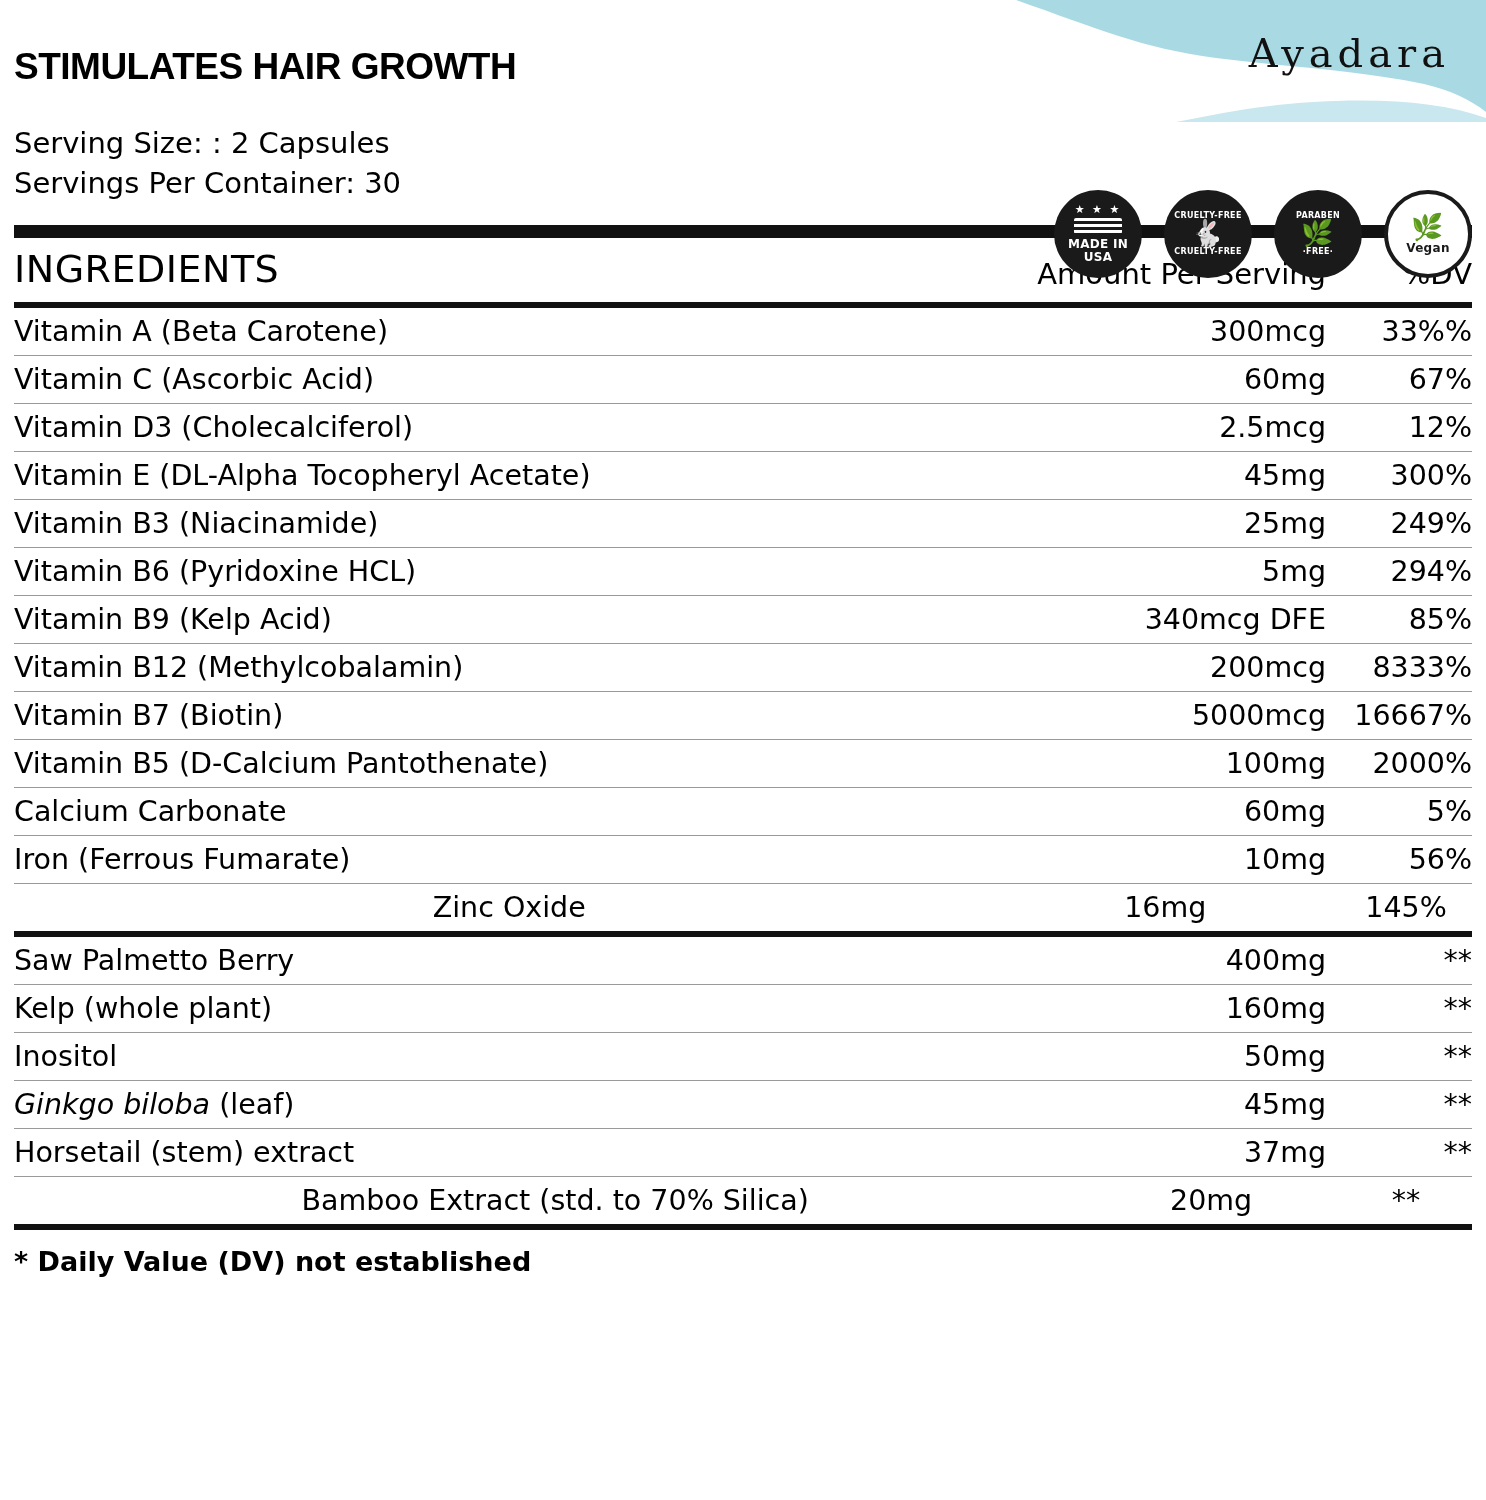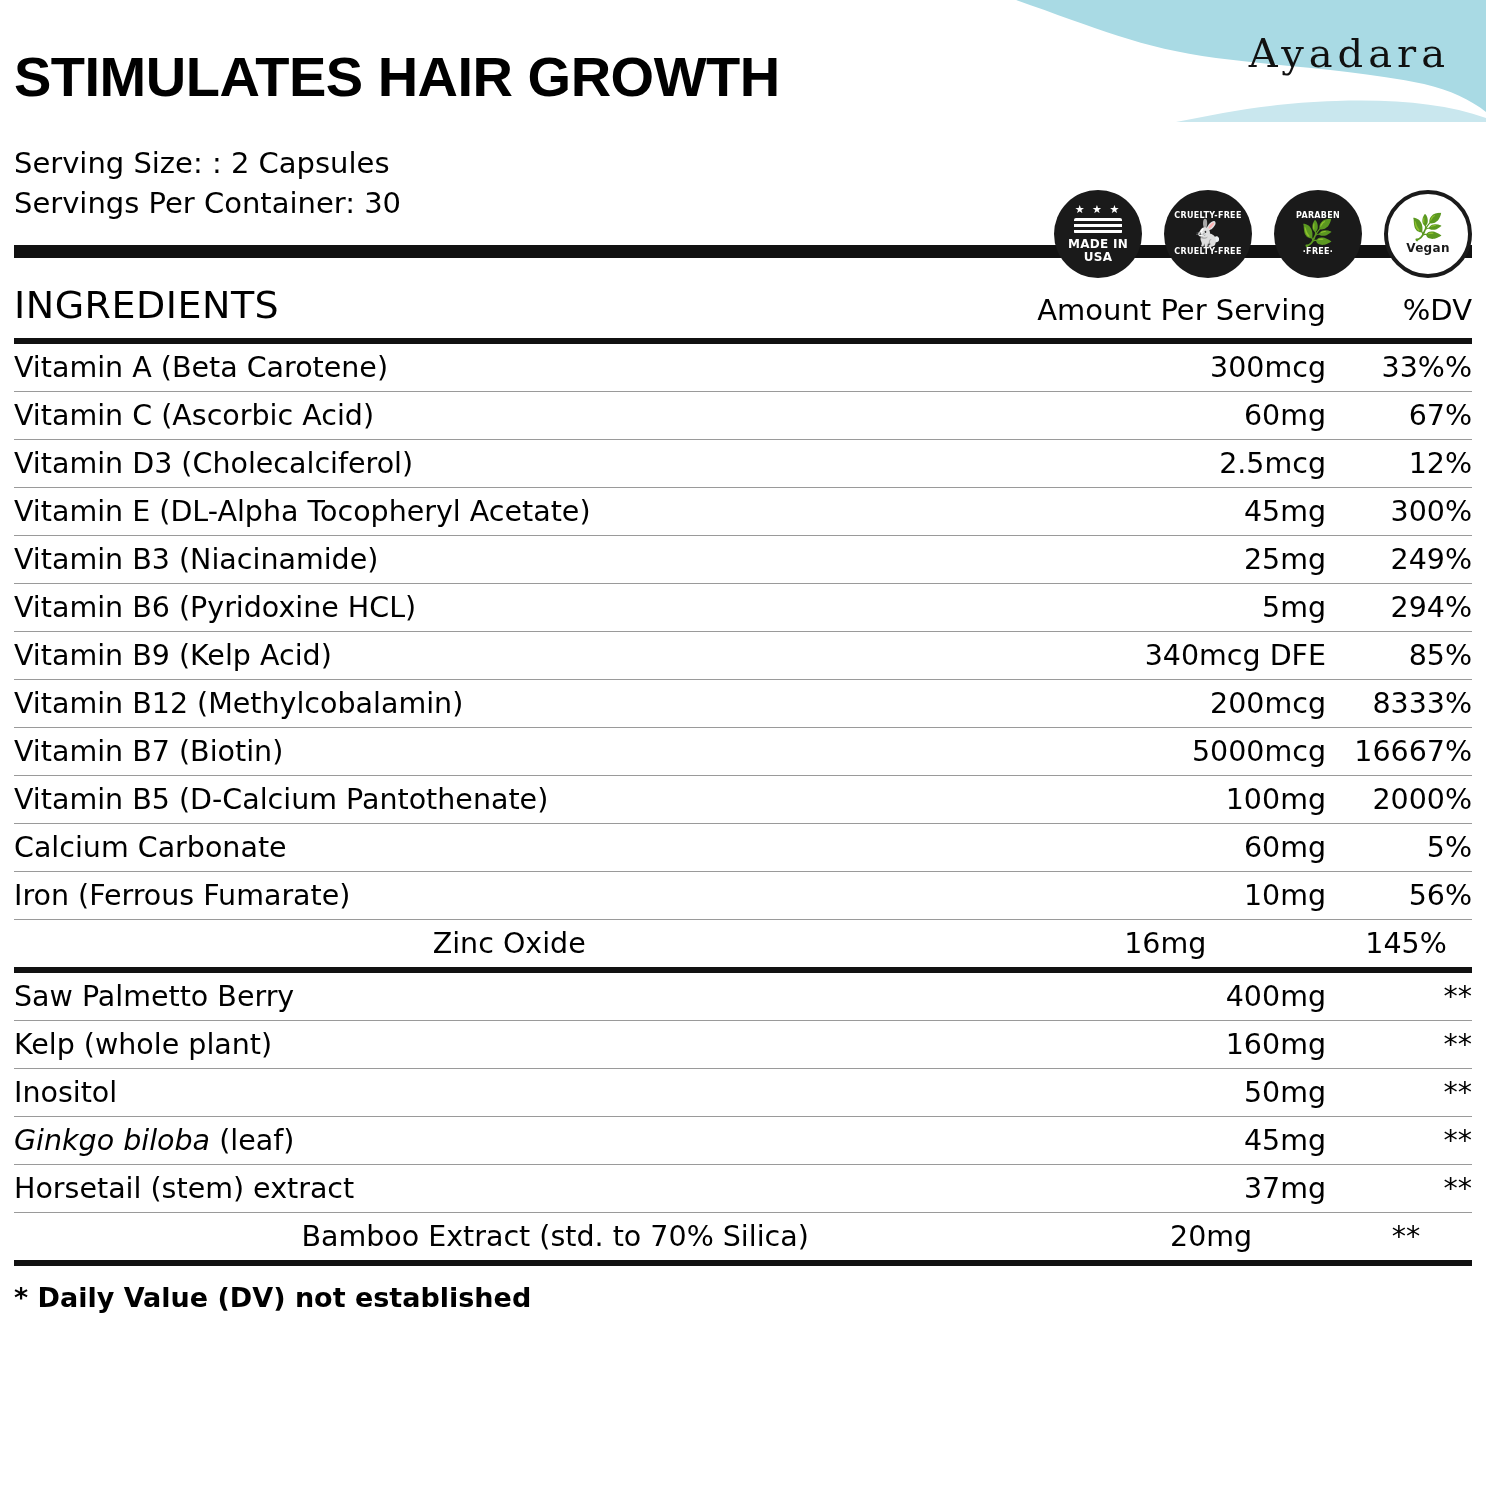--- a/index.html
+++ b/index.html
@@ -41,21 +41,21 @@
 
   
   .page {
     position: relative;
     padding: 0 14px;
   }
 
   h1.title {
     font-family: "Liberation Sans", sans-serif;
     font-weight: 700;
-    font-size: 56px;
+    font-size: 37px;
     letter-spacing: -0.5px;
     margin: 48px 0 0 0;
     line-height: 1.05;
   }
 
   .serving-block {
     margin-top: 36px;
     font-size: 29px;
     line-height: 1.38;
     font-weight: 400;
@@ -128,21 +128,21 @@
 
   
   table {
     width: 100%;
     border-collapse: collapse;
     font-size: 28.5px;
     font-weight: 400;
   }
   thead th {
     font-weight: 400;
-    padding: 25px 0 11px 0;
+    padding: 9px 0 11px 0;
     vertical-align: bottom;
   }
   th.h-ing {
     text-align: left;
     font-size: 38px;
     letter-spacing: 0.5px;
   }
   th.h-amt { text-align: right; font-size: 29px; padding-right: 14px; }
   th.h-dv  { text-align: right; font-size: 29px; width: 132px; }
 

